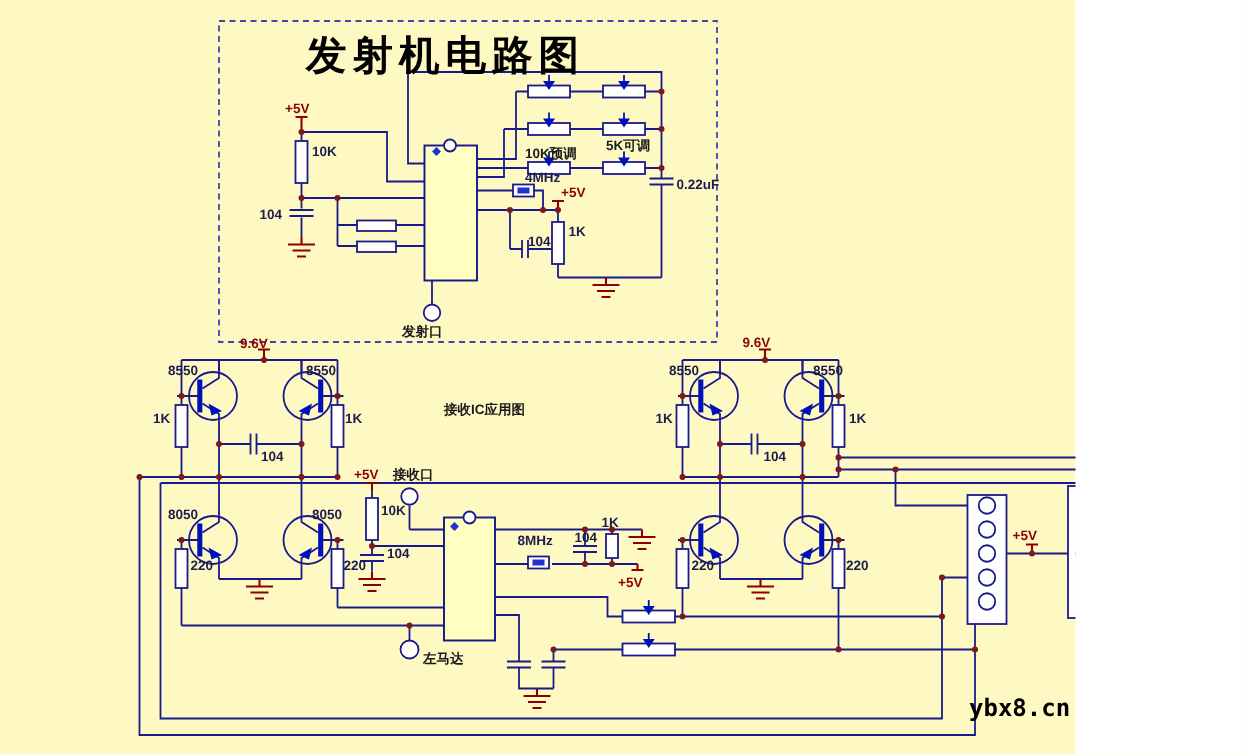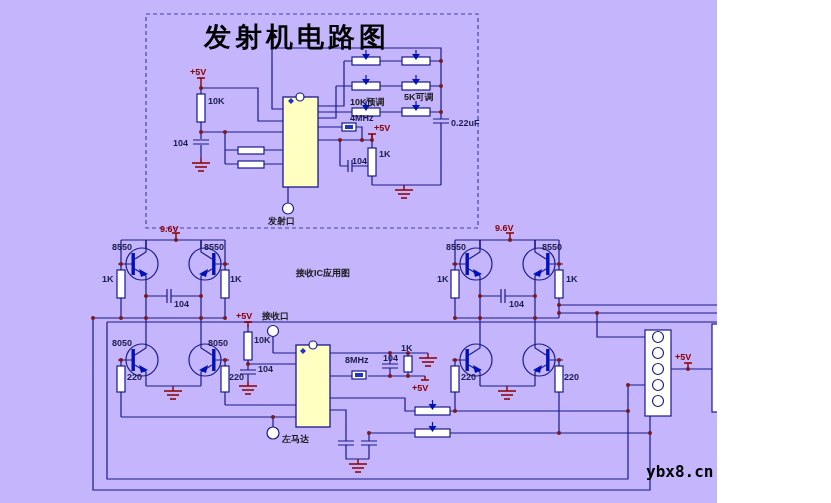--- a/index.html
+++ b/index.html
@@ -1,16 +1,16 @@
 <!DOCTYPE html>
 <html><head>
 <meta charset="utf-8">
 <style>
   html,body{margin:0;padding:0;background:#fff;}
-  .stage{position:relative;width:717px;height:503px;background:#c4b5fd;overflow:hidden;
+  .stage{position:relative;width:717px;height:503px;background:#fef9c3;overflow:hidden;
          font-family:"Liberation Sans",sans-serif;}
   svg{display:block}
   .w{stroke:#1a1a8c;stroke-width:1.2;fill:none}
   .comp{fill:#ffffff;stroke:#1a1a8c;stroke-width:1.2}
   .pw{stroke:#8b0000;stroke-width:1.4;fill:none}
   .dot{fill:#7a1a1a}
   text{font:600 9px "Liberation Sans",sans-serif;fill:#1b1b4d}
   .pwr{fill:#8b0000;font-weight:bold}
   .cn{fill:#1a1a1a;font-weight:bold;font-size:9px}
   .title{font:bold 27px "DejaVu Sans",sans-serif;fill:#000;letter-spacing:4px}

